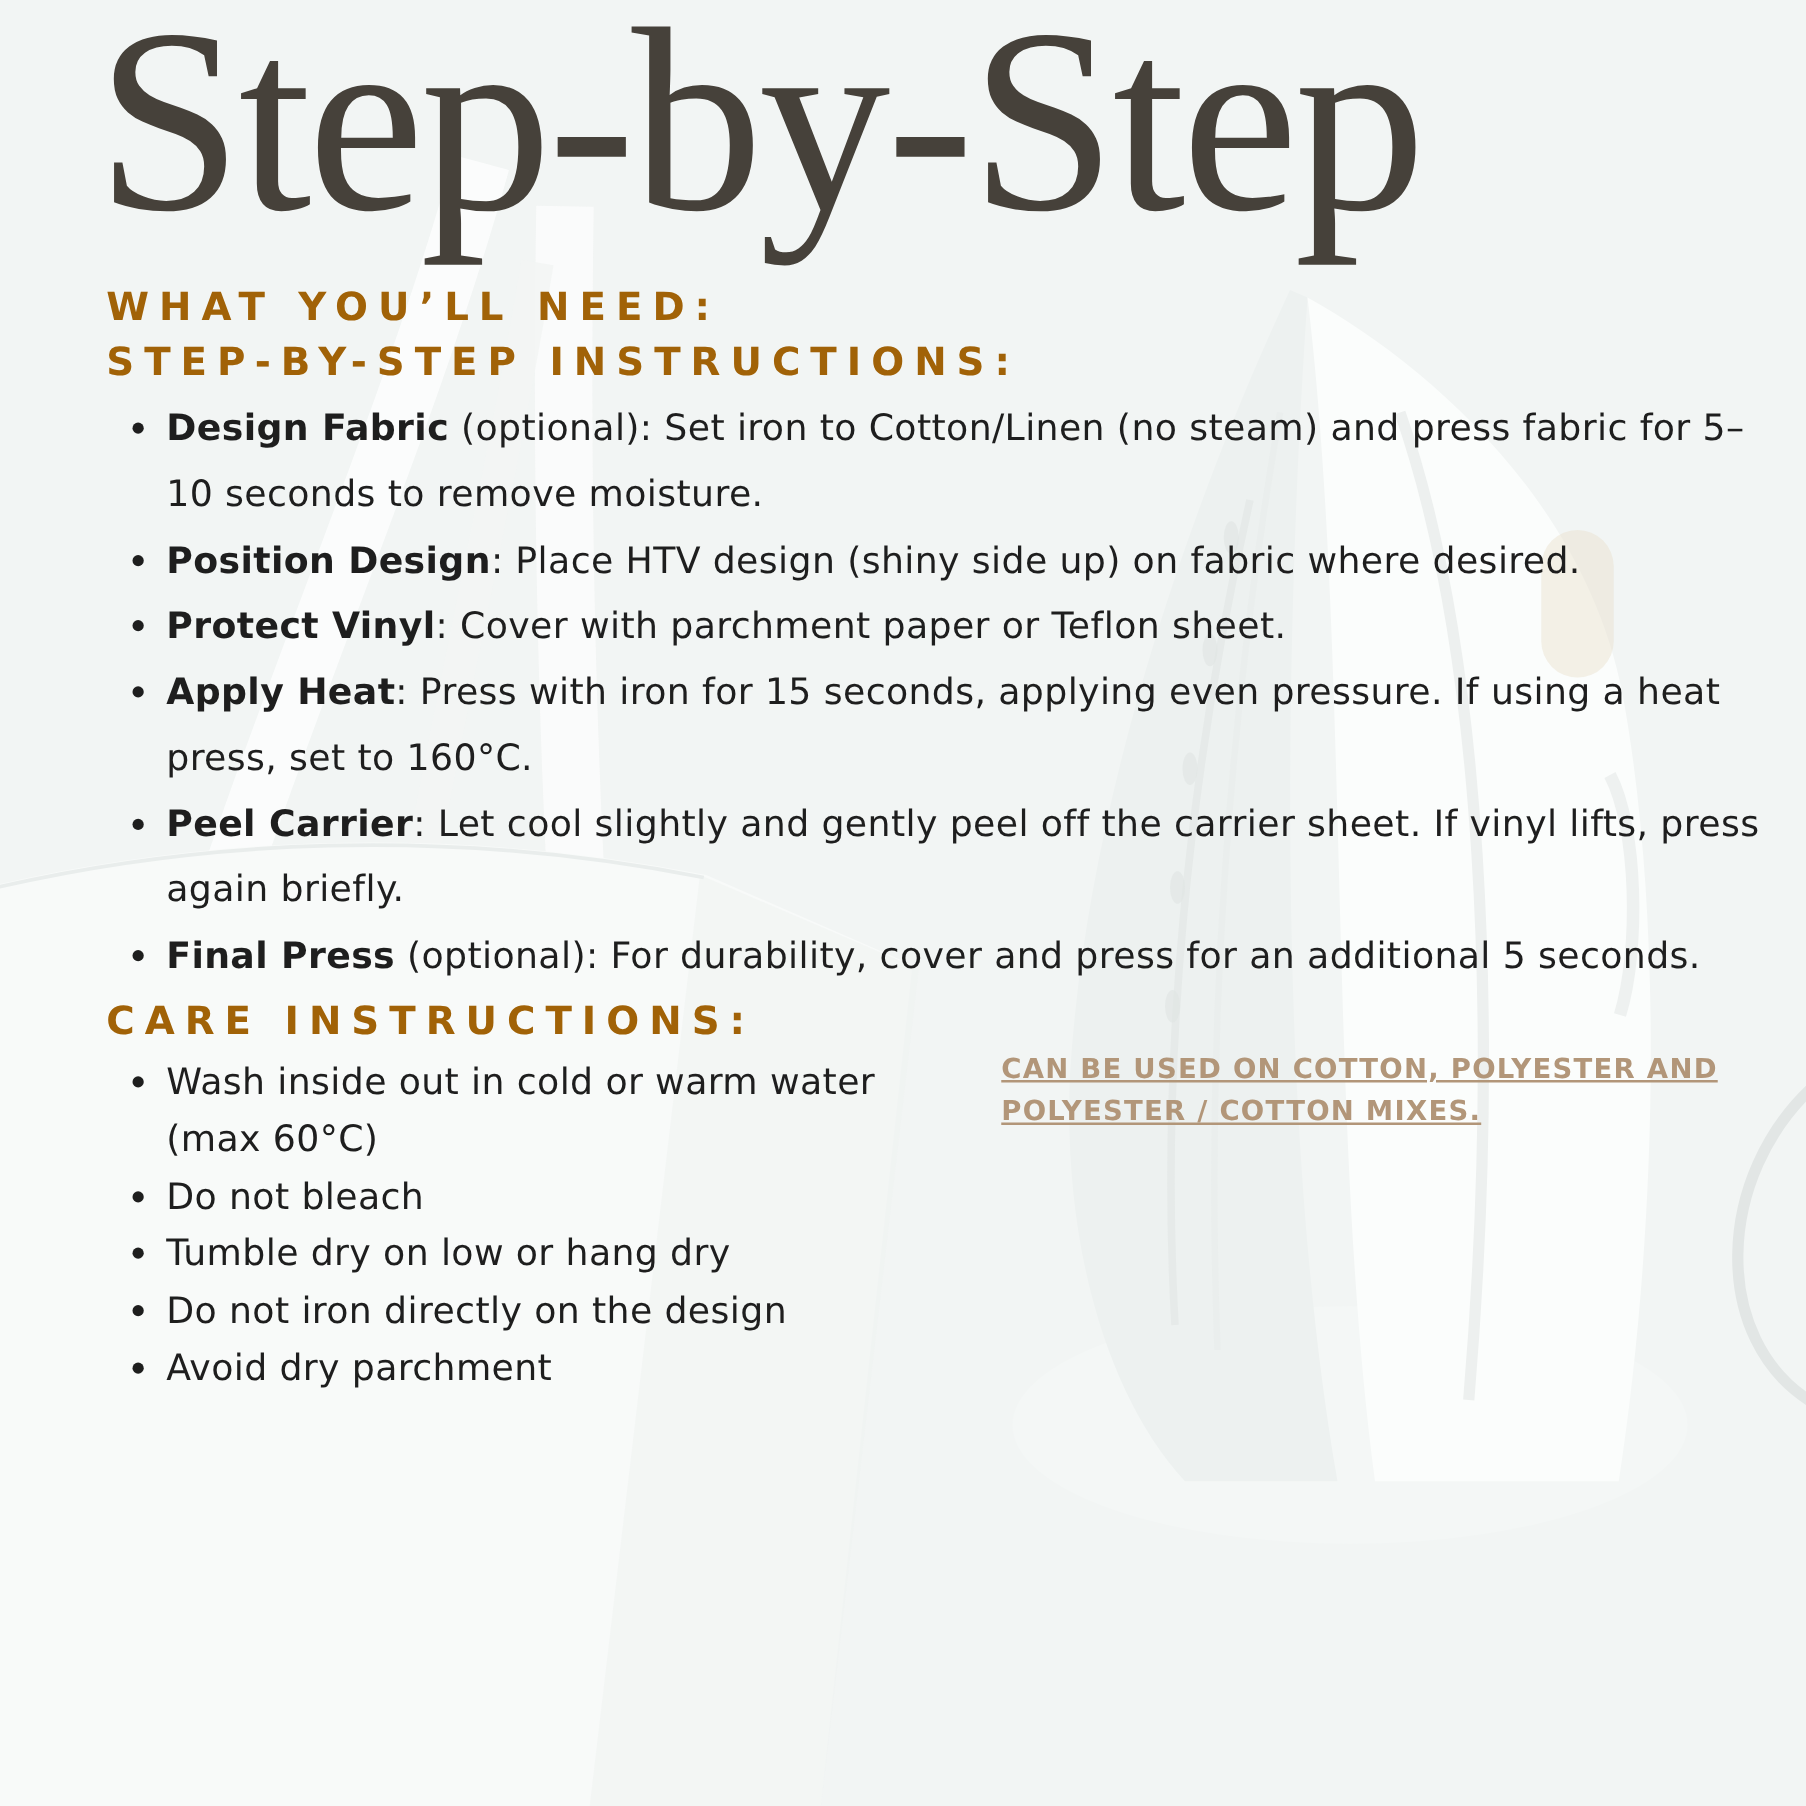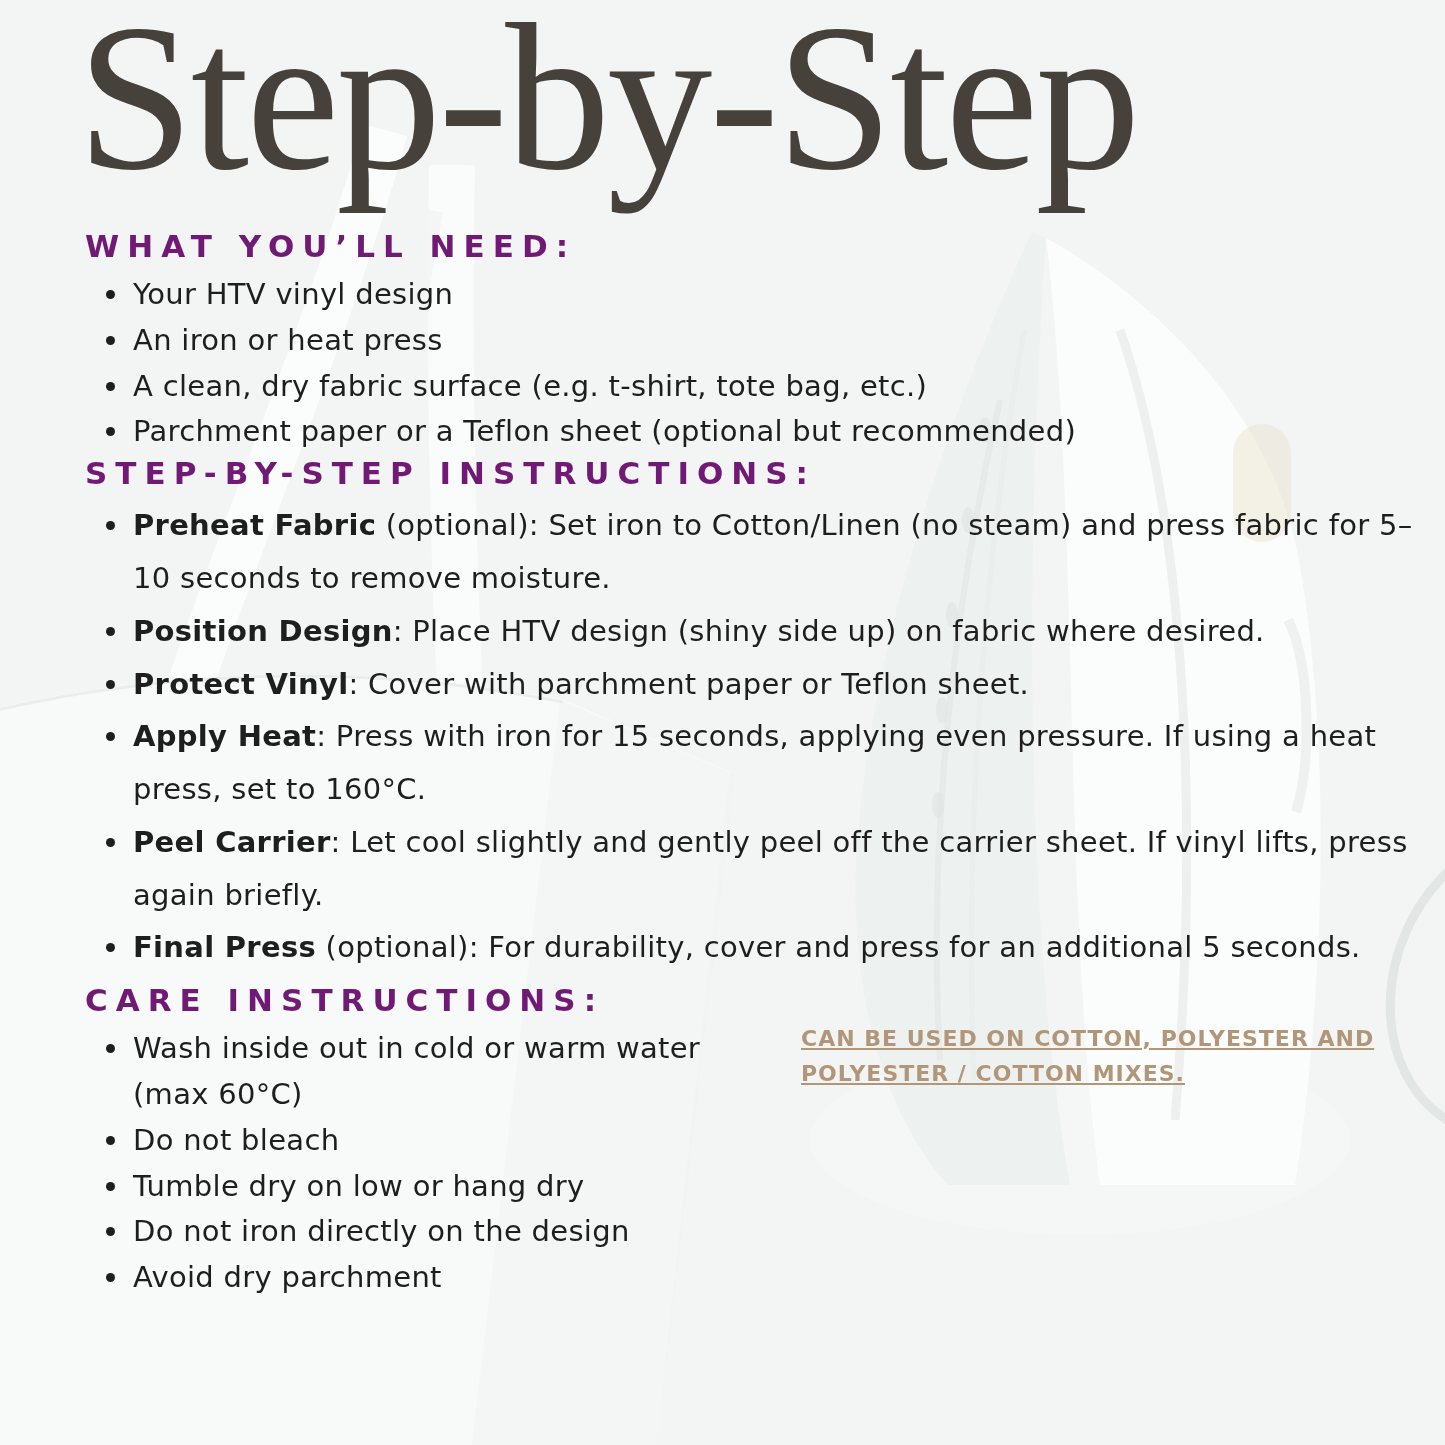--- a/index.html
+++ b/index.html
@@ -21,21 +21,21 @@
     line-height:1.0;
     letter-spacing:-3px;
     color:#46413a;
     margin:-22px 0 26px -8px;
     white-space:nowrap;
   }
   h2.section-heading{
     font-size:31px;
     font-weight:700;
     letter-spacing:8px;
-    color:#701a75;
+    color:#a16207;
     margin:0 0 8px 0;
   }
   ul.list{
     list-style:disc;
     margin:4px 0 0 0;
     padding:0 0 0 46px;
     font-size:29px;
     letter-spacing:0.3px;
   }
   ul.list li{padding-left:2px;}
@@ -100,38 +100,27 @@
 
   <path d="M1452 868 C 1372 940 1368 1072 1450 1122" stroke="#e2e6e5" stroke-width="9" fill="none"></path>
 </svg>
 
 <main class="page">
 
   <h1 class="title">Step-by-Step</h1>
 
   <section>
     <h2 class="section-heading">WHAT YOU’LL NEED:</h2>
-    <ul class="list tight">
-
-        <li>Your HTV vinyl design</li>
-
-        <li>An iron or heat press</li>
-
-        <li>A clean, dry fabric surface (e.g. t-shirt, tote bag, etc.)</li>
-
-        <li>Parchment paper or a Teflon sheet (optional but recommended)</li>
-
-    </ul>
   </section>
 
   <section class="section-steps">
     <h2 class="section-heading">STEP-BY-STEP INSTRUCTIONS:</h2>
     <ul class="list steps">
 
-        <li><strong>Preheat Fabric</strong><span> (optional): Set iron to Cotton/Linen (no steam) and press fabric for 5–10 seconds to remove moisture.</span></li>
+        <li><strong>Design Fabric</strong><span> (optional): Set iron to Cotton/Linen (no steam) and press fabric for 5–10 seconds to remove moisture.</span></li>
 
         <li><strong>Position Design</strong><span>: Place HTV design (shiny side up) on fabric where desired.</span></li>
 
         <li><strong>Protect Vinyl</strong><span>: Cover with parchment paper or Teflon sheet.</span></li>
 
         <li><strong>Apply Heat</strong><span>: Press with iron for 15 seconds, applying even pressure. If using a heat press, set to 160°C.</span></li>
 
         <li><strong>Peel Carrier</strong><span>: Let cool slightly and gently peel off the carrier sheet. If vinyl lifts, press again briefly.</span></li>
 
         <li><strong>Final Press</strong><span> (optional): For durability, cover and press for an additional 5 seconds.</span></li>

